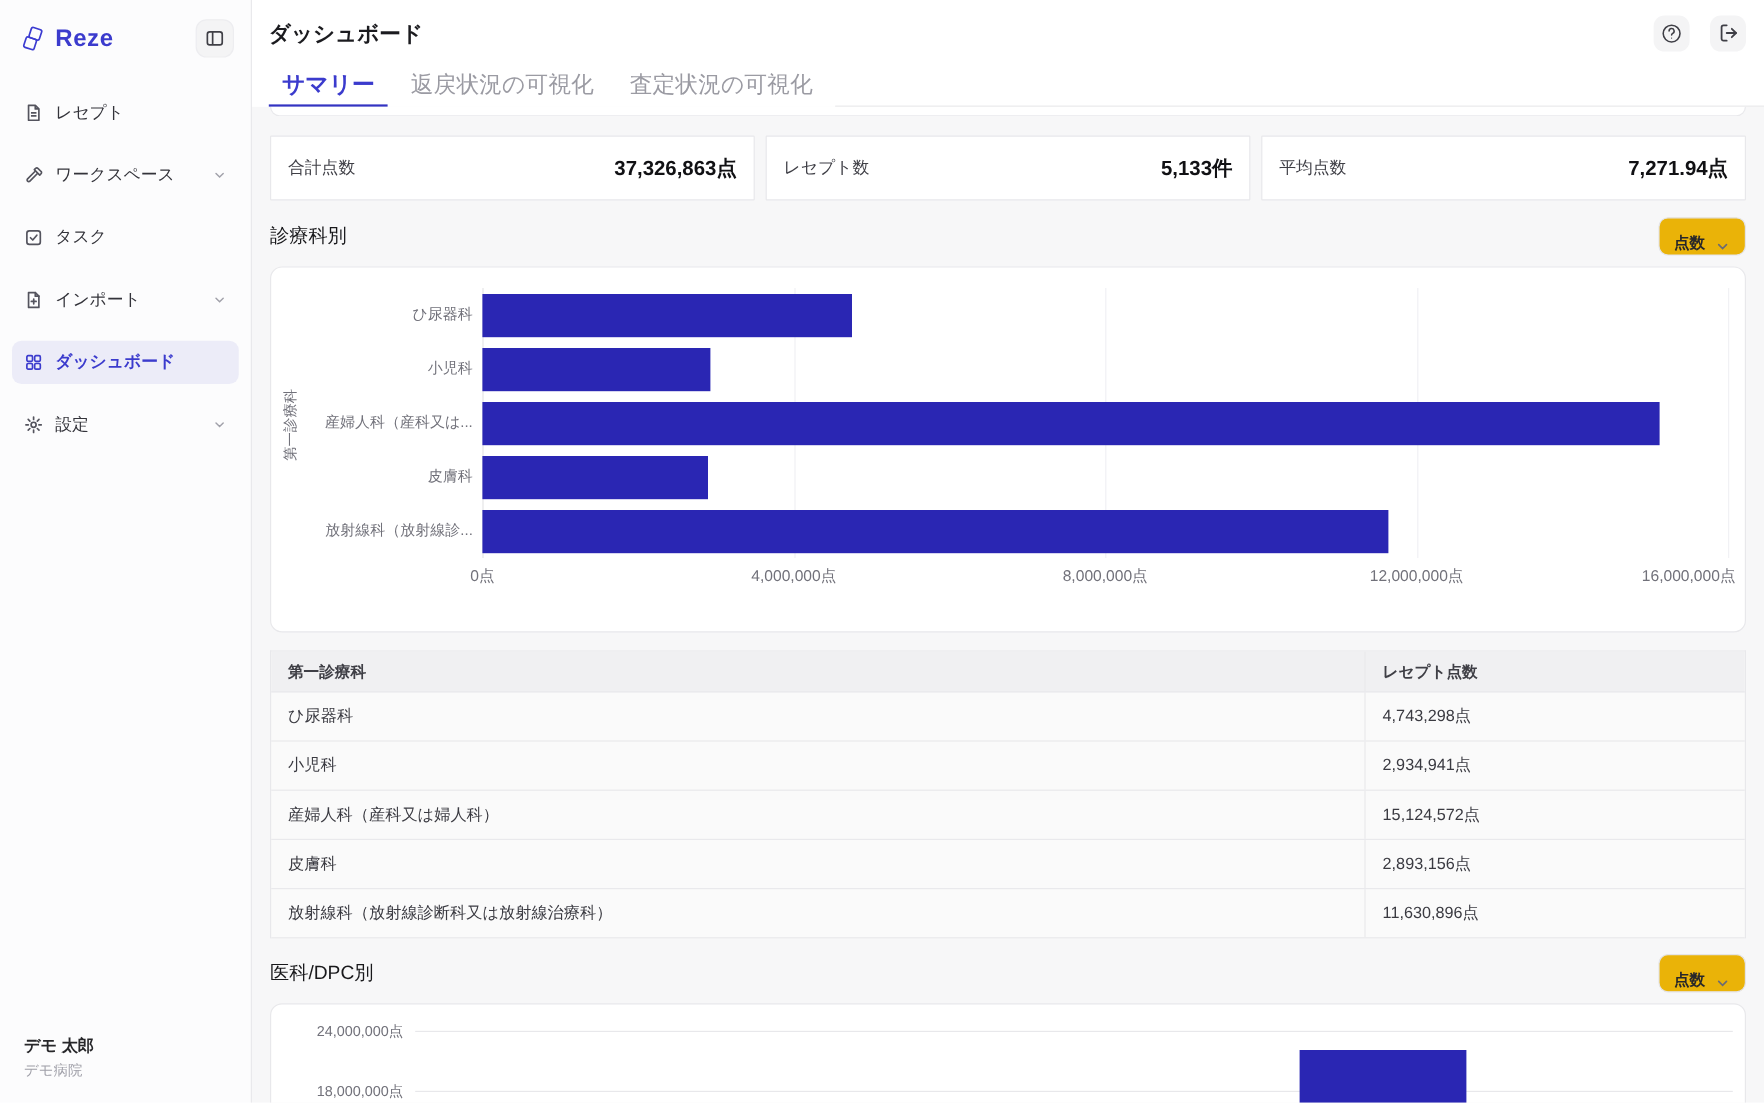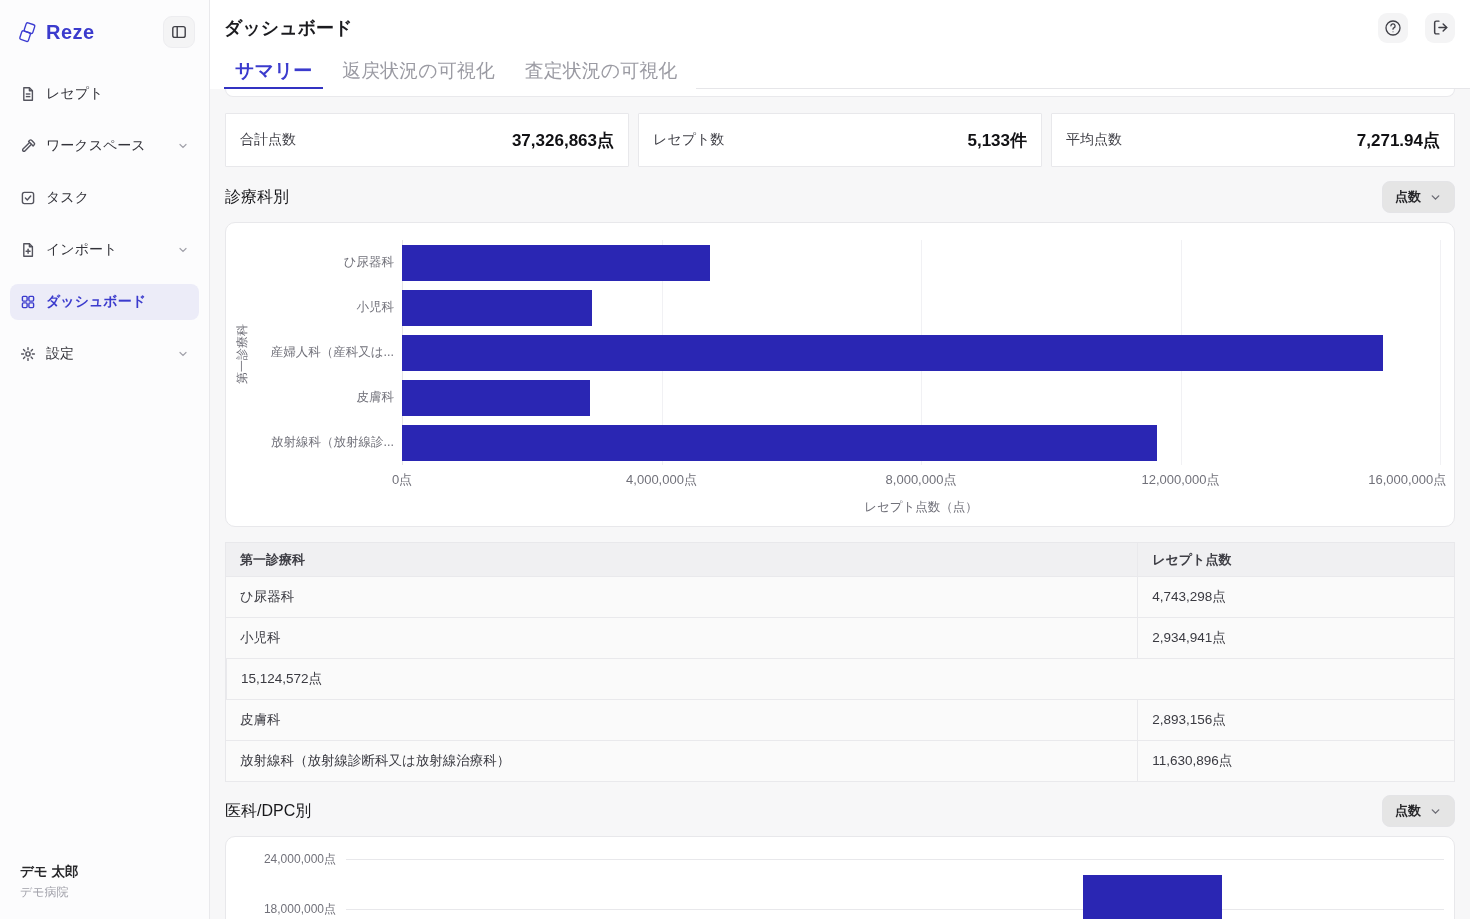--- a/index.html
+++ b/index.html
@@ -51,22 +51,22 @@
 
   .cards-row { display:flex; gap:9px; margin-top:16px; }
   .sum-card { flex:1; height:54px; background:#fff; border:1px solid var(--border); border-radius:1px;
     display:flex; align-items:center; justify-content:space-between; padding:0 14px; }
   .sum-label { font-size:14px; color:#3f3f46; }
   .sum-value { font-size:17px; font-weight:700; color:#111114; }
 
   .section-head { margin-top:14px; height:32px; display:flex; align-items:center; justify-content:space-between; }
   .section-head.second { margin-top:13px; }
   .section-title { font-size:16px; font-weight:400; color:#18181b; }
-  .dropdown-btn { height:32px; background:#e5e5e5; border:1px solid #e4e4e7; border-radius:8px;
-    display:flex; align-items:center; gap:8px; padding:0 12px; font-size:13px; font-weight:600;
+  .dropdown-btn { height:32px; background:#eab308; border:1px solid #e4e4e7; border-radius:8px;
+    display:flex; align-items:flex-end; gap:8px; padding:0 12px; font-size:13px; font-weight:600;
     color:#27272a; cursor:pointer;margin-left:40px; }
   .dropdown-btn .chev { color:#6b6b74; }
 
   .chart-card { margin-top:9px; background:#fff; border:1px solid var(--border); border-radius:10px;
     position:relative; }
   .chart-card.c1 { height:305px; padding:17px 10px 0 0; }
 
   
   .c1-plot { position:relative; }
   .c1-gridlines { position:absolute; left:176px; right:4px; top:0; bottom:0; }
@@ -313,39 +313,39 @@
             </div>
           </div>
       </div>
       <div class="c1-ticks" id="c1-ticks">
           <span class="c1-tick" style="left: 0%;">0点</span>
           <span class="c1-tick" style="left: 25%;">4,000,000点</span>
           <span class="c1-tick" style="left: 50%;">8,000,000点</span>
           <span class="c1-tick" style="left: 75%;">12,000,000点</span>
           <span class="c1-tick last" style="left: 100%;">16,000,000点</span>
         </div>
-      <div class="c1-xlabel">レセプト点数（点）</div>
       <span class="rot-label" style="left:16px; top:131px;">第一診療科</span>
     </div>
 
     <div class="dept-table">
       <div class="trow head">
         <div class="tcell">第一診療科</div>
         <div class="tcell val">レセプト点数</div>
       </div>
       <div id="dept-table-body">
           <div class="trow">
             <div class="tcell">ひ尿器科</div>
             <div class="tcell val">4,743,298点</div>
           </div>
           <div class="trow">
             <div class="tcell">小児科</div>
             <div class="tcell val">2,934,941点</div>
           </div>
           <div class="trow">
+            <div class="tcell">産婦人科（産科又は婦人科）</div>
             <div class="tcell val">15,124,572点</div>
           </div>
           <div class="trow">
             <div class="tcell">皮膚科</div>
             <div class="tcell val">2,893,156点</div>
           </div>
           <div class="trow">
             <div class="tcell">放射線科（放射線診断科又は放射線治療科）</div>
             <div class="tcell val">11,630,896点</div>
           </div>

